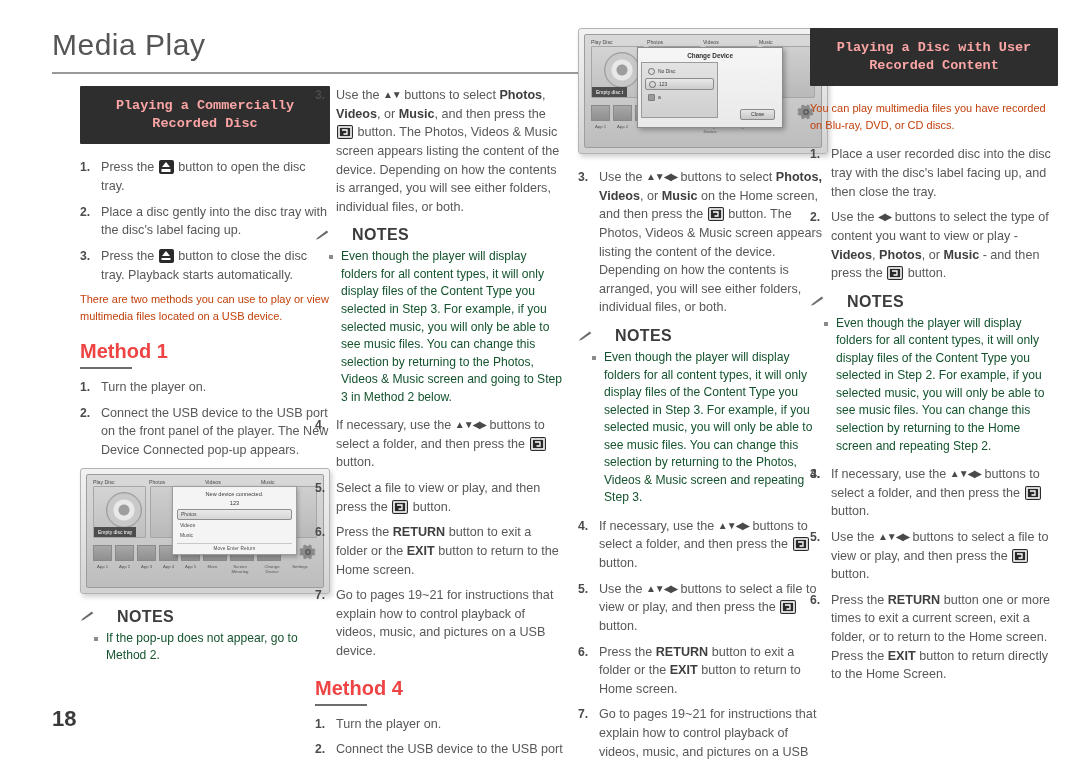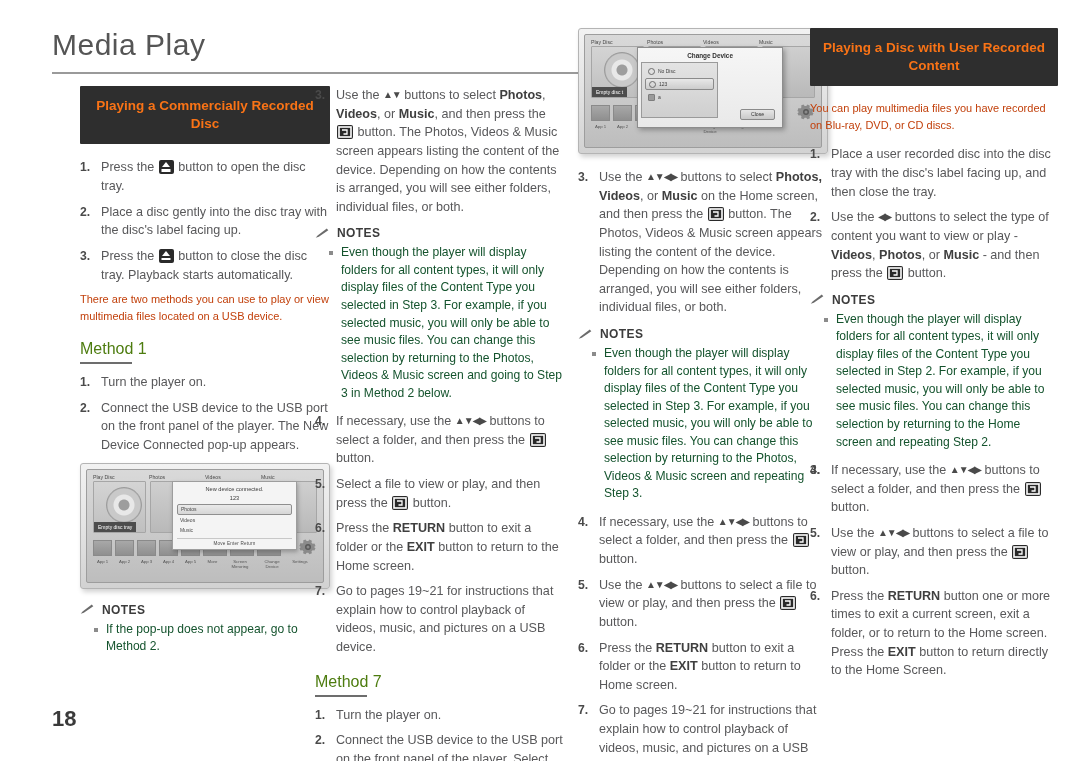--- a/index.html
+++ b/index.html
@@ -50,44 +50,45 @@
   .col2 { left: 303px; width: 250px; }
   .col3 { left: 566px; width: 250px; }
   .col4 { left: 798px; width: 248px; }
 
   .col3.shifted { top: 28px; }
   .col4.shifted { top: 28px; }
 
   
   .section-bar {
     background: #2e2e2e;
-    color: #f97316;
+    color: #fca5a5;
     font-size: 13.5px;
     font-weight: bold;
     text-align: center;
     padding: 11px 12px;
     line-height: 1.35;
     margin-bottom: 14px;
     border-radius: 1px;
+    font-family: Liberation Mono, monospace;
   }
 
   
   .body-text {
     font-size: 11px;
     line-height: 1.5;
     color: #c2410c;
     margin-bottom: 12px;
   }
 
   
   .method-head {
-    font-size: 16px;
-    color: #4d7c0f;
+    font-size: 20px;
+    color: #ef4444;
     margin: 16px 0 4px 0;
-    font-weight: 400;
+    font-weight: 700;
   }
   .method-rule {
     width: 52px;
     height: 2px;
     background: #6d6d6d;
     margin-bottom: 9px;
   }
 
   
   ol.steps {
@@ -114,22 +115,22 @@
   
   ol.steps.cont > li { margin-bottom: 7px; }
 
   
   .notes {
     margin: 10px 0 10px 0;
   }
   .notes-head {
     display: flex;
     align-items: center;
-    gap: 7px;
-    font-size: 12px;
+    gap: 22px;
+    font-size: 16px;
     font-weight: bold;
     color: #3c3c3c;
     letter-spacing: 0.4px;
     margin-bottom: 4px;
   }
   .pencil-icon {
     display: inline-block;
     width: 15px;
     height: 11px;
     color: #6b6b6b;
@@ -562,21 +563,21 @@
       <li>
         <span class="num">6.</span>
         <span><span>Press the </span><b class="kw">RETURN</b><span> button to exit a folder or the </span><b class="kw">EXIT</b><span> button to return to the Home screen.</span></span>
       </li>
       <li>
         <span class="num">7.</span>
         <span>Go to pages 19~21 for instructions that explain how to control playback of videos, music, and pictures on a USB device.</span>
       </li>
     </ol>
 
-    <div class="method-head">Method 7</div>
+    <div class="method-head">Method 4</div>
     <div class="method-rule"></div>
 
     <ol class="steps">
       <li>
         <span class="num">1.</span>
         <span>Turn the player on.</span>
       </li>
       <li>
         <span class="num">2.</span>
         <span><span>Connect the USB device to the USB port on the front panel of the player. Select </span></span>

